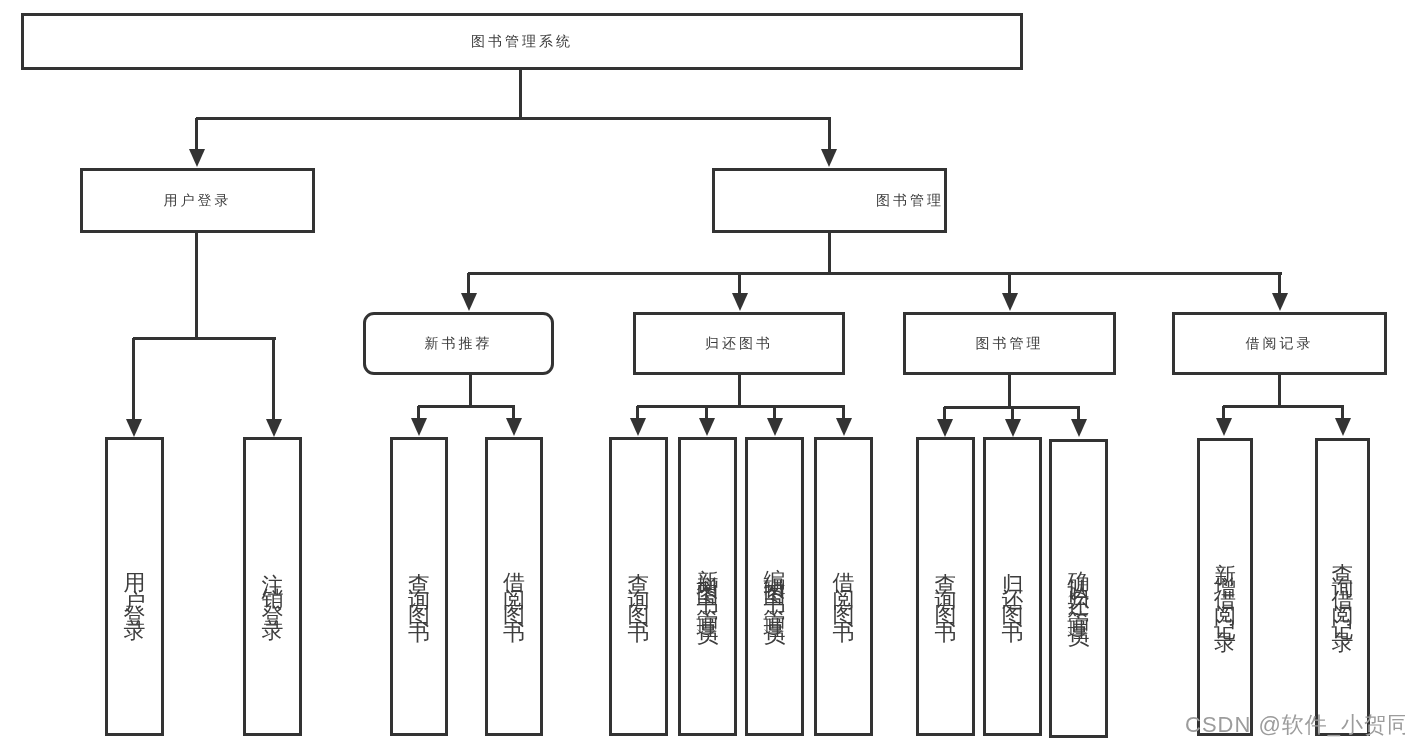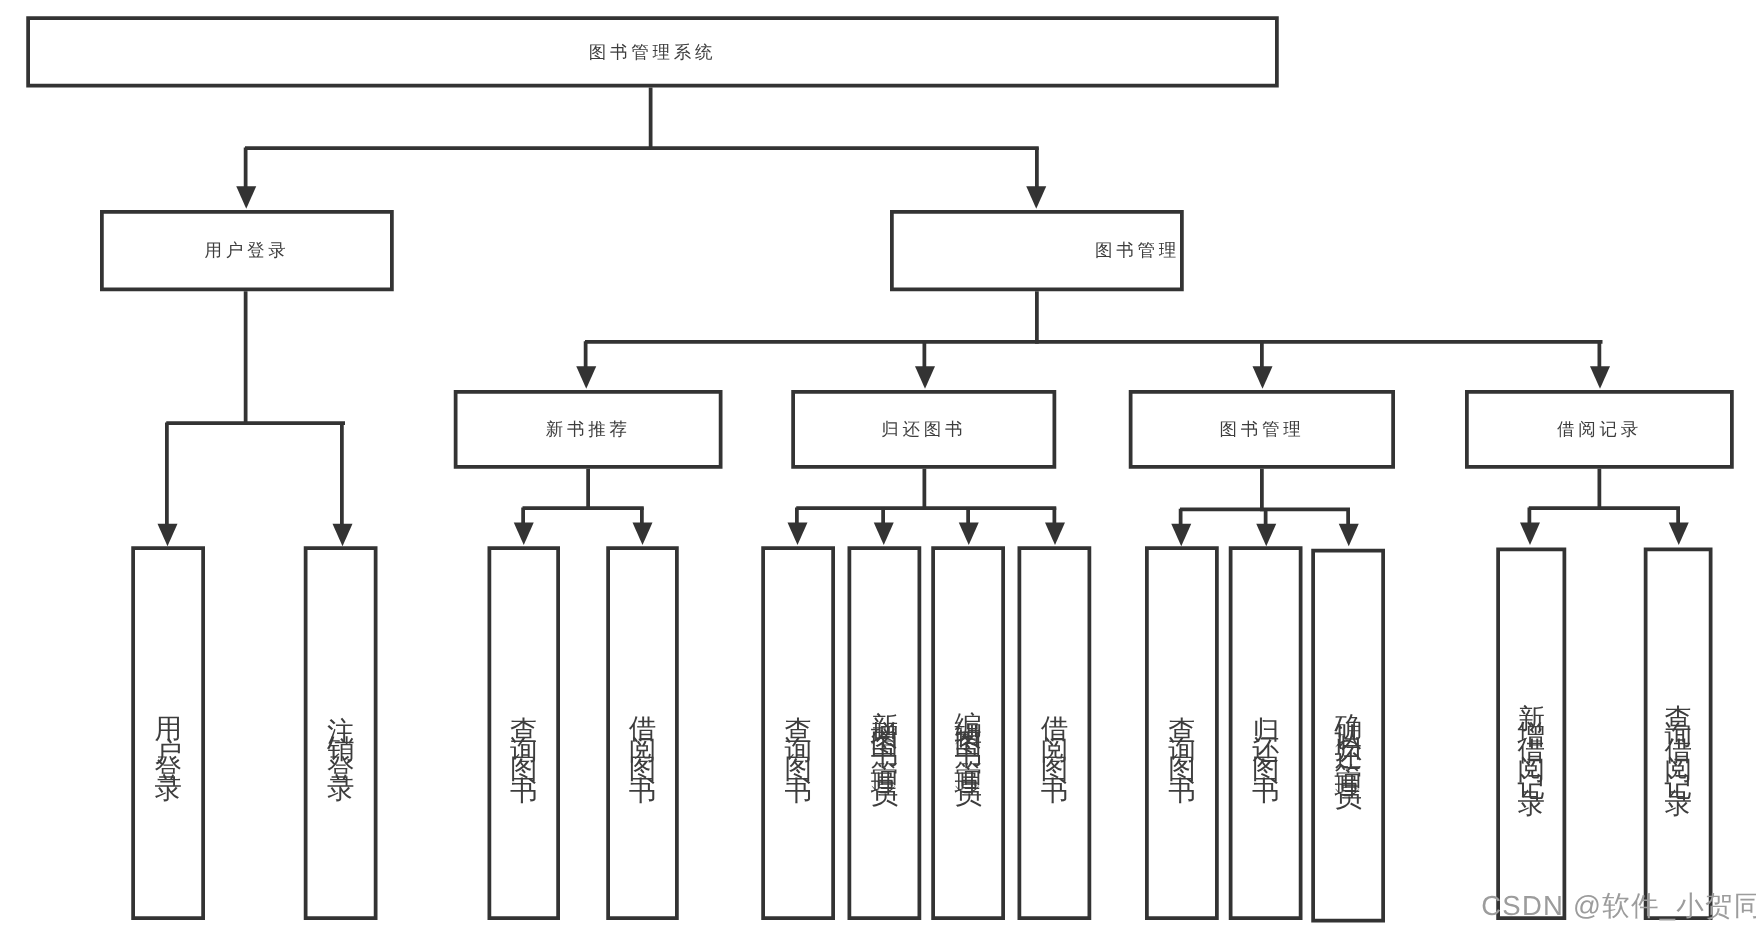--- a/index.html
+++ b/index.html
@@ -64,21 +64,21 @@
 <div class="line" style="left:468px;top:272px;width:814px;height:3px;"></div>
 <div class="line" style="left:467px;top:273px;width:3px;height:22px;"></div>
 <div class="arrow" style="left:461px;top:293px;"></div>
 <div class="line" style="left:738px;top:273px;width:3px;height:22px;"></div>
 <div class="arrow" style="left:732px;top:293px;"></div>
 <div class="line" style="left:1008px;top:273px;width:3px;height:22px;"></div>
 <div class="arrow" style="left:1002px;top:293px;"></div>
 <div class="line" style="left:1278px;top:273px;width:3px;height:22px;"></div>
 <div class="arrow" style="left:1272px;top:293px;"></div>
 
-<div class="box hbox" style="left:363px;top:312px;width:215px;height:63px;">
+<div class="box hbox" style="left:363px;top:312px;width:191px;height:63px;border-radius:11px;">
   <span>新书推荐</span>
 </div>
 <div class="box hbox" style="left:633px;top:312px;width:212px;height:63px;">
   <span>归还图书</span>
 </div>
 <div class="box hbox" style="left:903px;top:312px;width:213px;height:63px;">
   <span>图书管理</span>
 </div>
 <div class="box hbox" style="left:1172px;top:312px;width:215px;height:63px;">
   <span>借阅记录</span>

